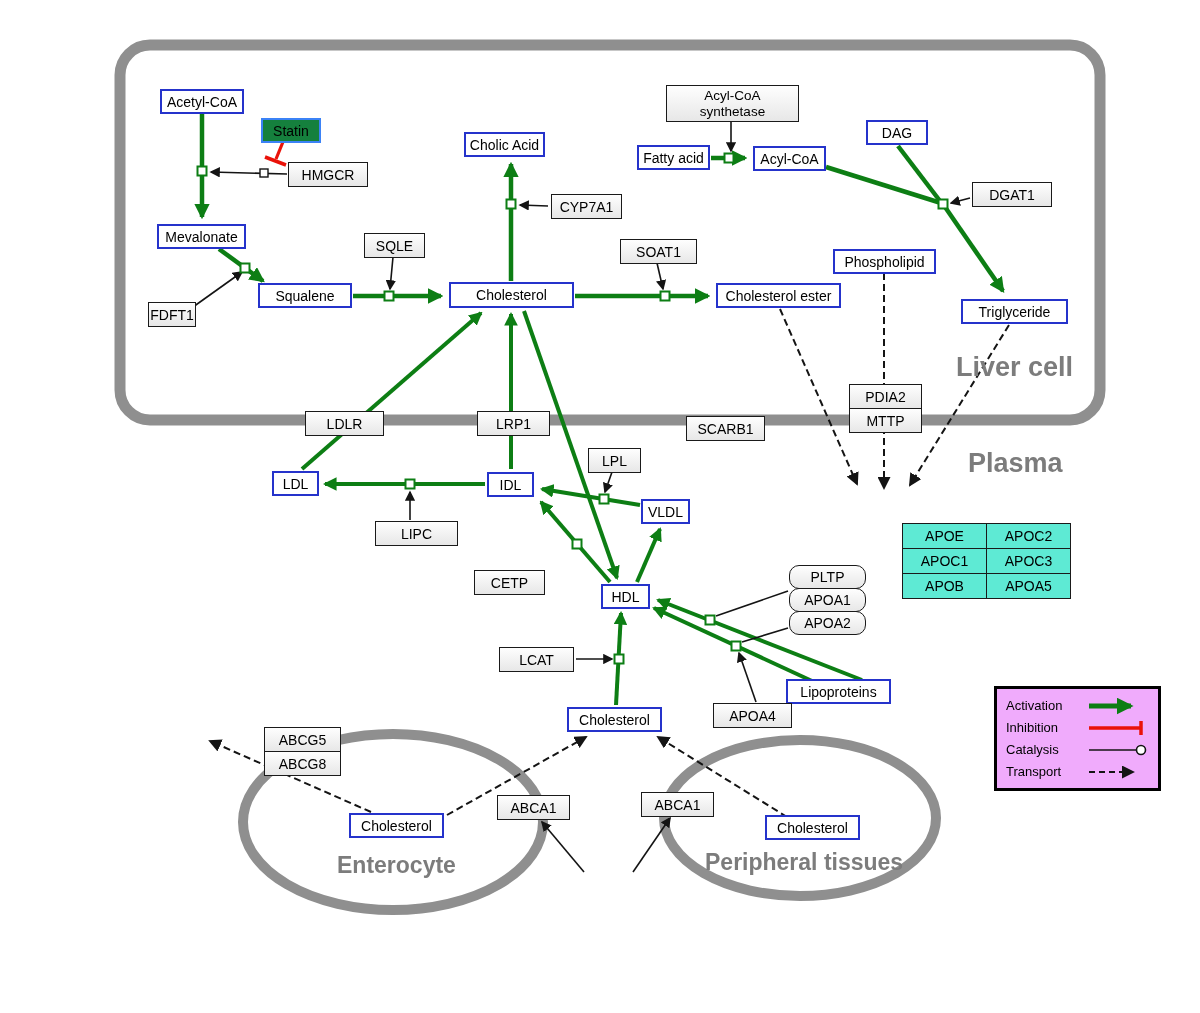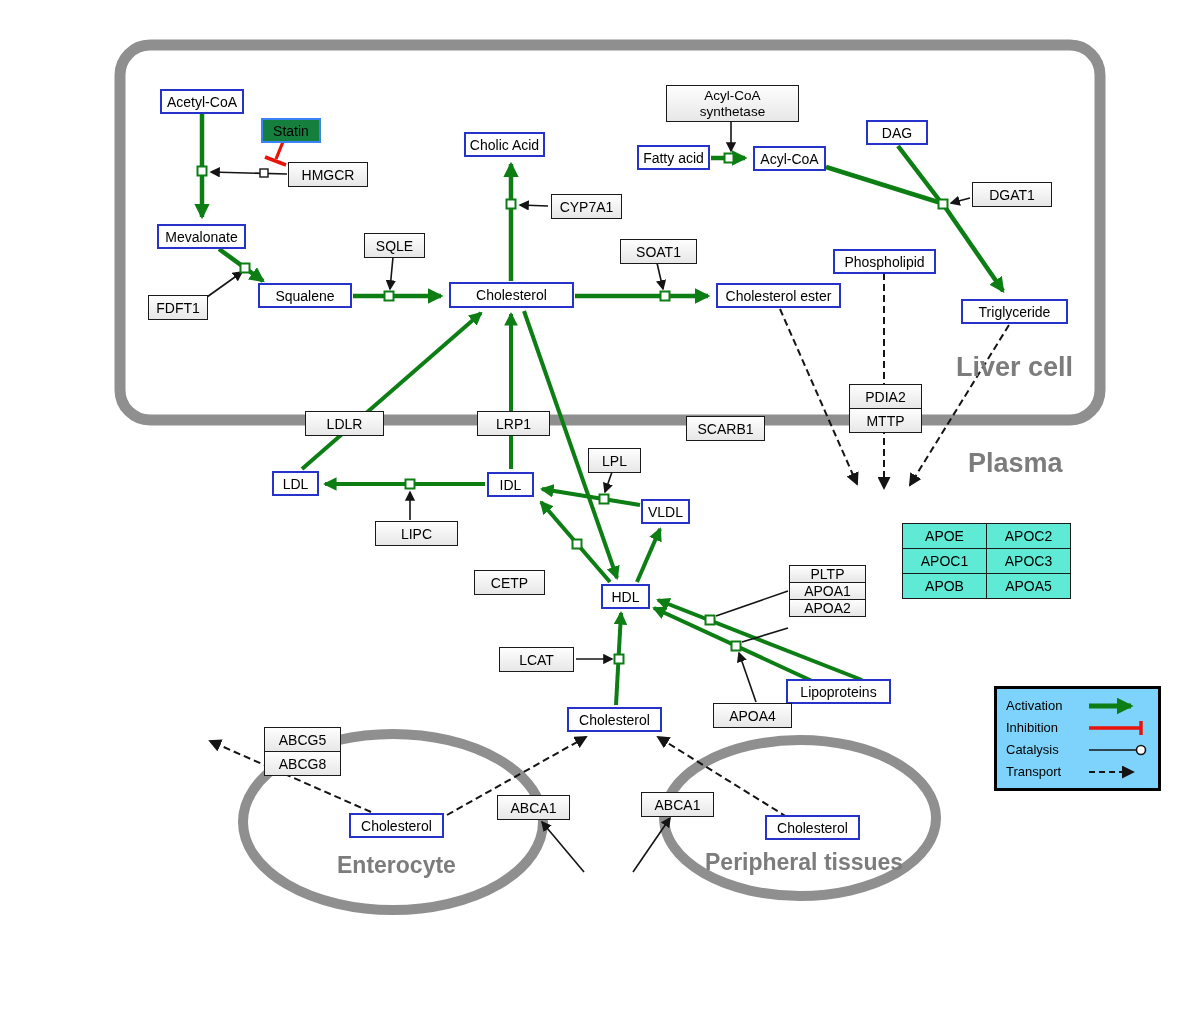--- a/index.html
+++ b/index.html
@@ -13,31 +13,31 @@
   .blue { border:2px solid #2533cb; }
   .gene { border:1px solid #1a1a1a; background:linear-gradient(180deg,#fefefe 0%,#e7e7e7 100%); }
   .red-border { border:2px solid #3b82f6; background:#15803d; }
   .two-line { height:37px; flex-direction:column; line-height:16px; font-size:13.5px; }
 
   .stack { position:absolute; display:flex; flex-direction:column; }
   .stack .row { box-sizing:border-box; height:25px; border:1px solid #1a1a1a; display:flex;
                 align-items:center; justify-content:center; font-size:14px;
                 background:linear-gradient(180deg,#fefefe 0%,#e7e7e7 100%); }
   .stack .row + .row { margin-top:-1px; }
-  .stack.tall .row { height:18px; }
+  .stack.tall .row { height:24px;border-radius:10px; }
 
   .region-label { position:absolute; font-weight:bold; color:#7c7c7c; white-space:nowrap; }
 
   .apo-table { position:absolute; display:grid; grid-template-columns:repeat(2,84px); }
   .apo-table .cell { box-sizing:border-box; height:26px; border:1px solid #1a1a1a;
                      margin:-1px 0 0 -1px; display:flex; align-items:center;
                      justify-content:center; font-size:14px; background:#5eead4; }
 
   .legend { position:absolute; left:994px; top:686px; width:167px; height:105px;
-            border:3px solid #000; background:#7dd3fc; box-sizing:border-box;
+            border:3px solid #000; background:#f0abfc; box-sizing:border-box;
             padding:7px 9px; display:flex; flex-direction:column; justify-content:space-between; }
   .legend .lrow { display:flex; align-items:center; justify-content:space-between; height:19px; }
   .legend .llabel { font-size:13px; color:#000; }
 </style>
 </head>
 <body>
 
 <div id="canvas">
 
   <svg class="edges" width="1200" height="1013">
@@ -146,21 +146,21 @@
   <div class="node blue" style="left:487px;top:472px;width:47px">IDL</div>
   <div class="node blue" style="left:641px;top:499px;width:49px">VLDL</div>
   <div class="node blue" style="left:601px;top:584px;width:49px">HDL</div>
   <div class="node blue" style="left:786px;top:679px;width:105px">Lipoproteins</div>
   <div class="node blue" style="left:567px;top:707px;width:95px">Cholesterol</div>
   <div class="node blue" style="left:349px;top:813px;width:95px">Cholesterol</div>
   <div class="node blue" style="left:765px;top:815px;width:95px">Cholesterol</div>
 
   <div class="node red-border" style="left:261px;top:118px;width:60px">Statin</div>
   <div class="node gene" style="left:288px;top:162px;width:80px">HMGCR</div>
-  <div class="node gene" style="left:148px;top:295px;width:60px">FDFT1</div>
+  <div class="node gene" style="left:148px;top:302px;width:48px">FDFT1</div>
   <div class="node gene" style="left:364px;top:233px;width:61px">SQLE</div>
   <div class="node gene" style="left:551px;top:194px;width:71px">CYP7A1</div>
   <div class="node gene" style="left:620px;top:239px;width:77px">SOAT1</div>
   <div class="node gene two-line" style="left:666px;top:85px;width:133px">
     <span>Acyl-CoA</span>
     <span>synthetase</span>
   </div>
   <div class="node gene" style="left:972px;top:182px;width:80px">DGAT1</div>
   <div class="node gene" style="left:305px;top:411px;width:79px">LDLR</div>
   <div class="node gene" style="left:477px;top:411px;width:73px">LRP1</div>

